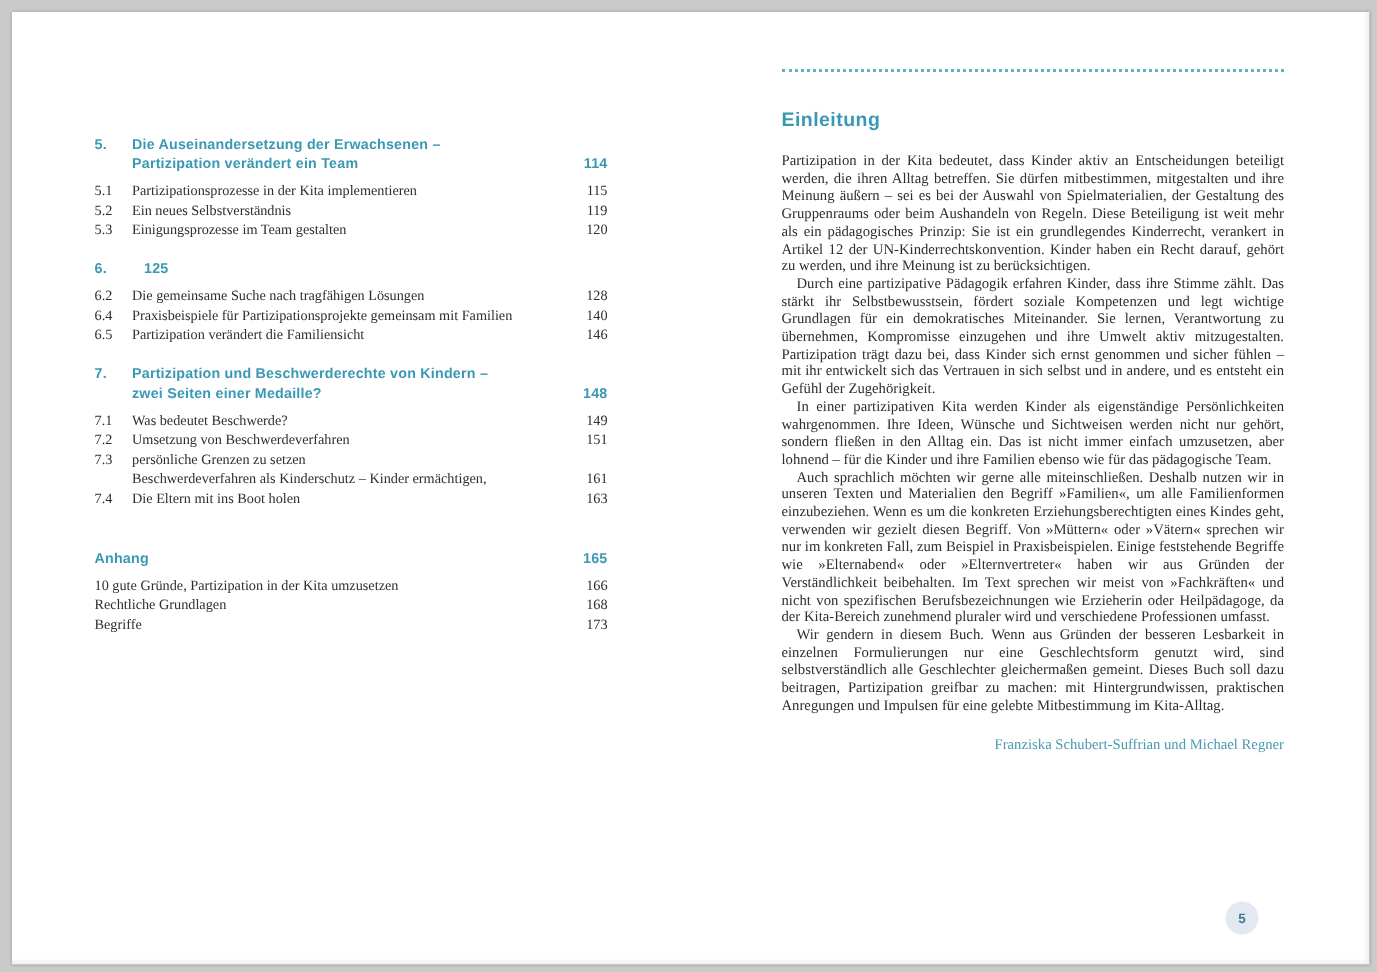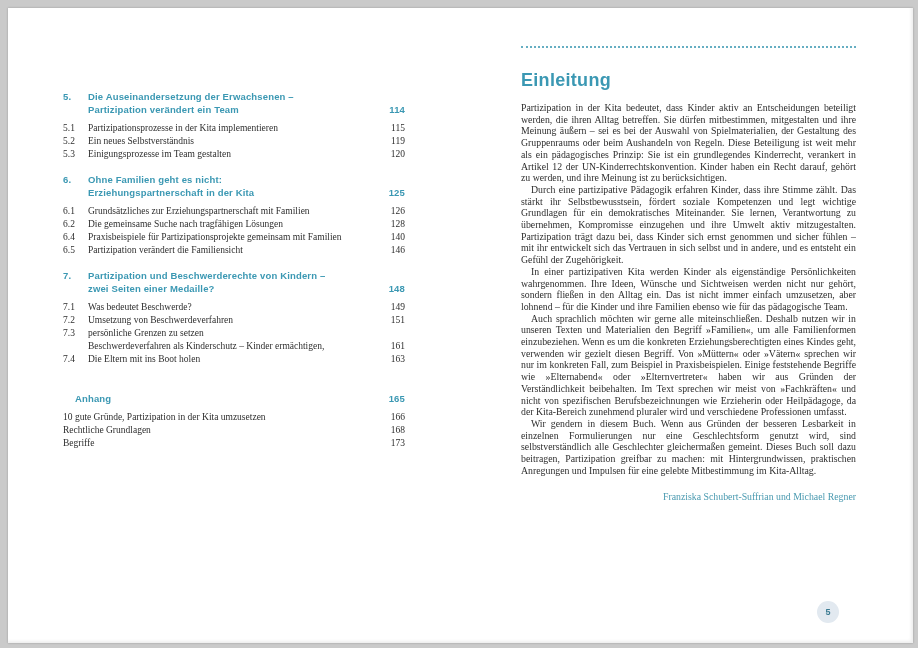--- a/index.html
+++ b/index.html
@@ -29,40 +29,40 @@
   }
   .row { display: flex; align-items: stretch; }
   .col-n { width: 25px; flex: 0 0 25px; align-self: flex-start; }
   .col-t { flex: 1 1 auto; }
   .col-p { flex: 0 0 auto; align-self: flex-end; text-align: right; padding-left: 8px; }
   .tl { display: block; }
 
   .toc-head { margin: 12px 0 6px 0; font-weight: 700; font-size: 9.5px; line-height: 13px; }
   .toc-head.first { margin-top: 0; }
   .toc-item { line-height: 13px; }
-  .appendix-head { margin: 26px 0 6px 12px; font-weight: 700; font-size: 9.5px; line-height: 13px; }
+  .appendix-head { margin: 26px 0 6px 0; font-weight: 700; font-size: 9.5px; line-height: 13px; }
   .app-item .col-t { padding-left: 0; }
 
   
   .chapter-col {
     position: absolute;
     left: 513px; top: 38px;
     width: 335px;
     color: #2e2e2e;
   }
   .dotted-rule {
     height: 0;
     border-top: 2px dotted #66aec2;
   }
   .chapter {
     font-family: "Liberation Sans", sans-serif;
     font-weight: 700;
     letter-spacing: 0.3px;
     color: #3b98b3;
-    font-size: 18px;
+    font-size: 13px;
     line-height: 20px;
     margin: 22px 0 12px 0;
   }
   .body {
     margin: 0;
     font-size: 9.8px;
     line-height: 11.7px;
     text-align: justify;
     text-indent: 10px;
   }
@@ -111,30 +111,21 @@
       <span class="col-p">119</span>
     </div>
     <div class="row toc-item">
       <span class="col-n">5.3</span>
       <span class="col-t">Einigungsprozesse im Team gestalten</span>
       <span class="col-p">120</span>
     </div>
 
     <div class="row toc-head sans accent">
       <span class="col-n">6.</span>
-      <span class="col-t">
-        <span class="tl">Ohne Familien geht es nicht:</span>
-        <span class="tl">Erziehungspartnerschaft in der Kita</span>
-      </span>
       <span class="col-p">125</span>
-    </div>
-    <div class="row toc-item">
-      <span class="col-n">6.1</span>
-      <span class="col-t">Grundsätzliches zur Erziehungspartnerschaft mit Familien</span>
-      <span class="col-p">126</span>
     </div>
     <div class="row toc-item">
       <span class="col-n">6.2</span>
       <span class="col-t">Die gemeinsame Suche nach tragfähigen Lösungen</span>
       <span class="col-p">128</span>
     </div>
     <div class="row toc-item">
       <span class="col-n">6.4</span>
       <span class="col-t">Praxisbeispiele für Partizipationsprojekte gemeinsam mit Familien</span>
       <span class="col-p">140</span>

